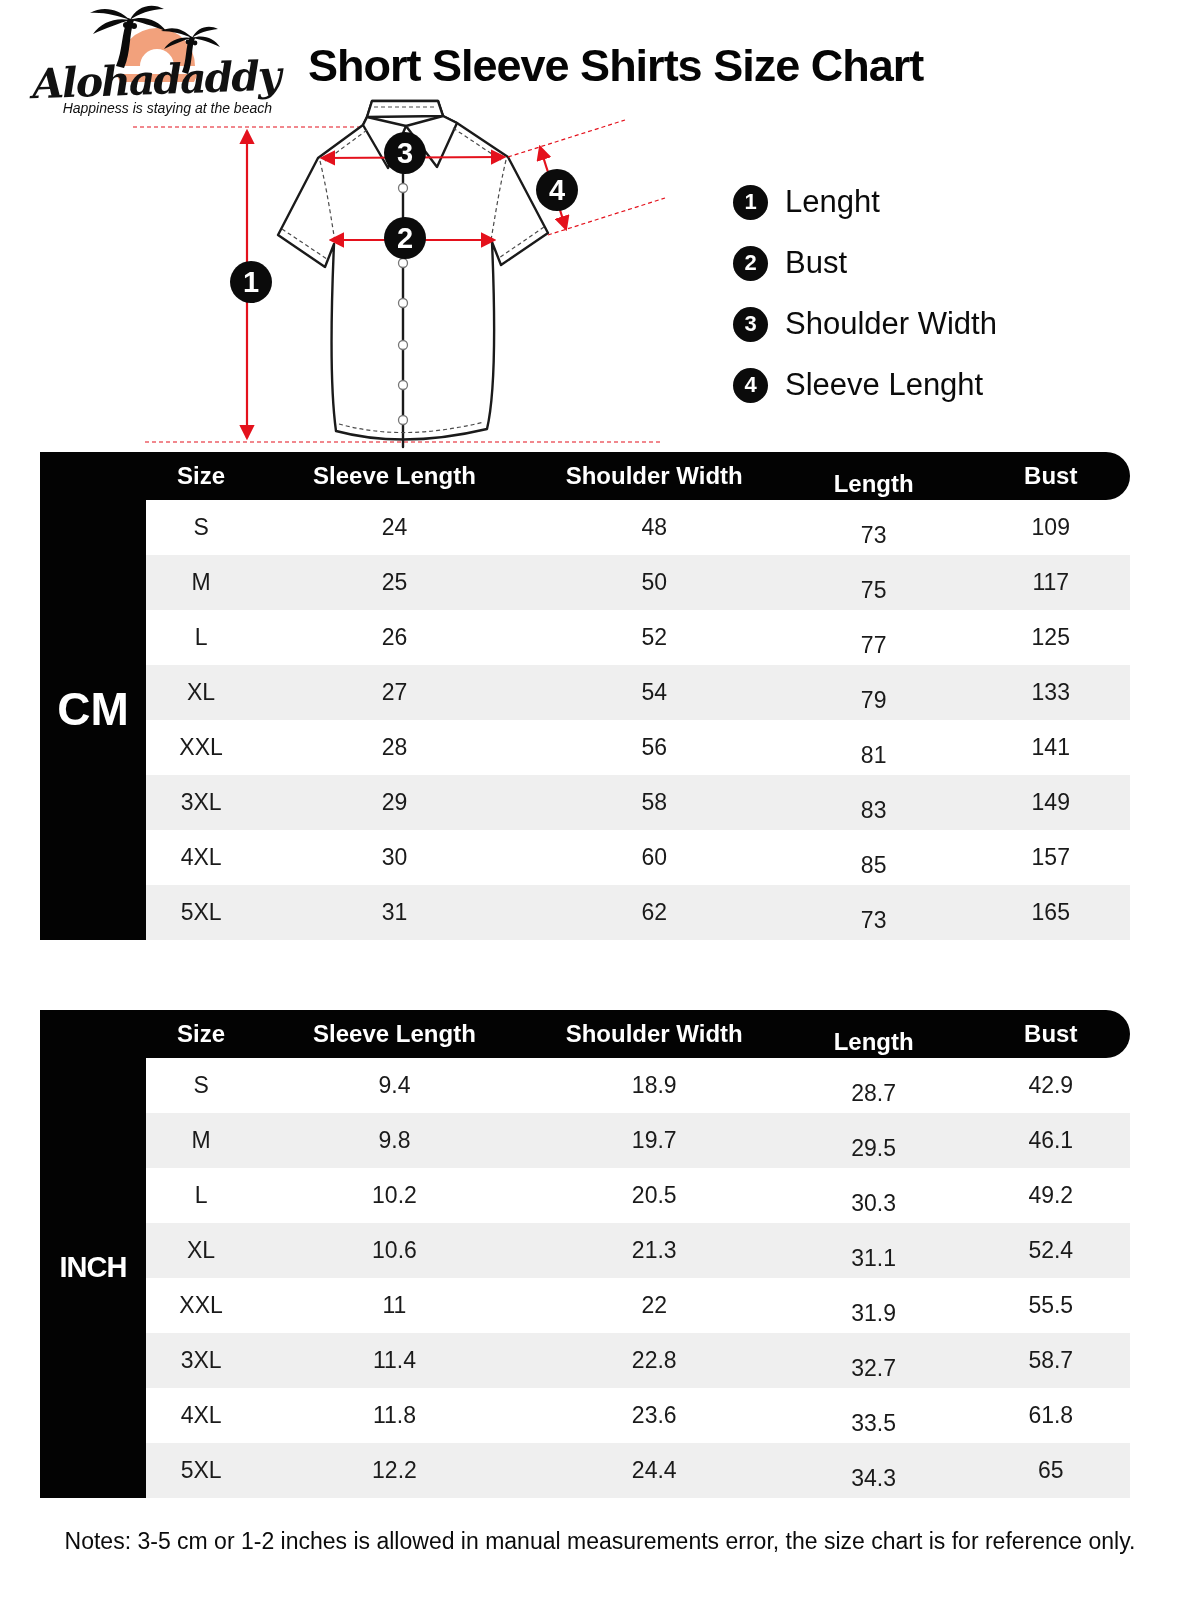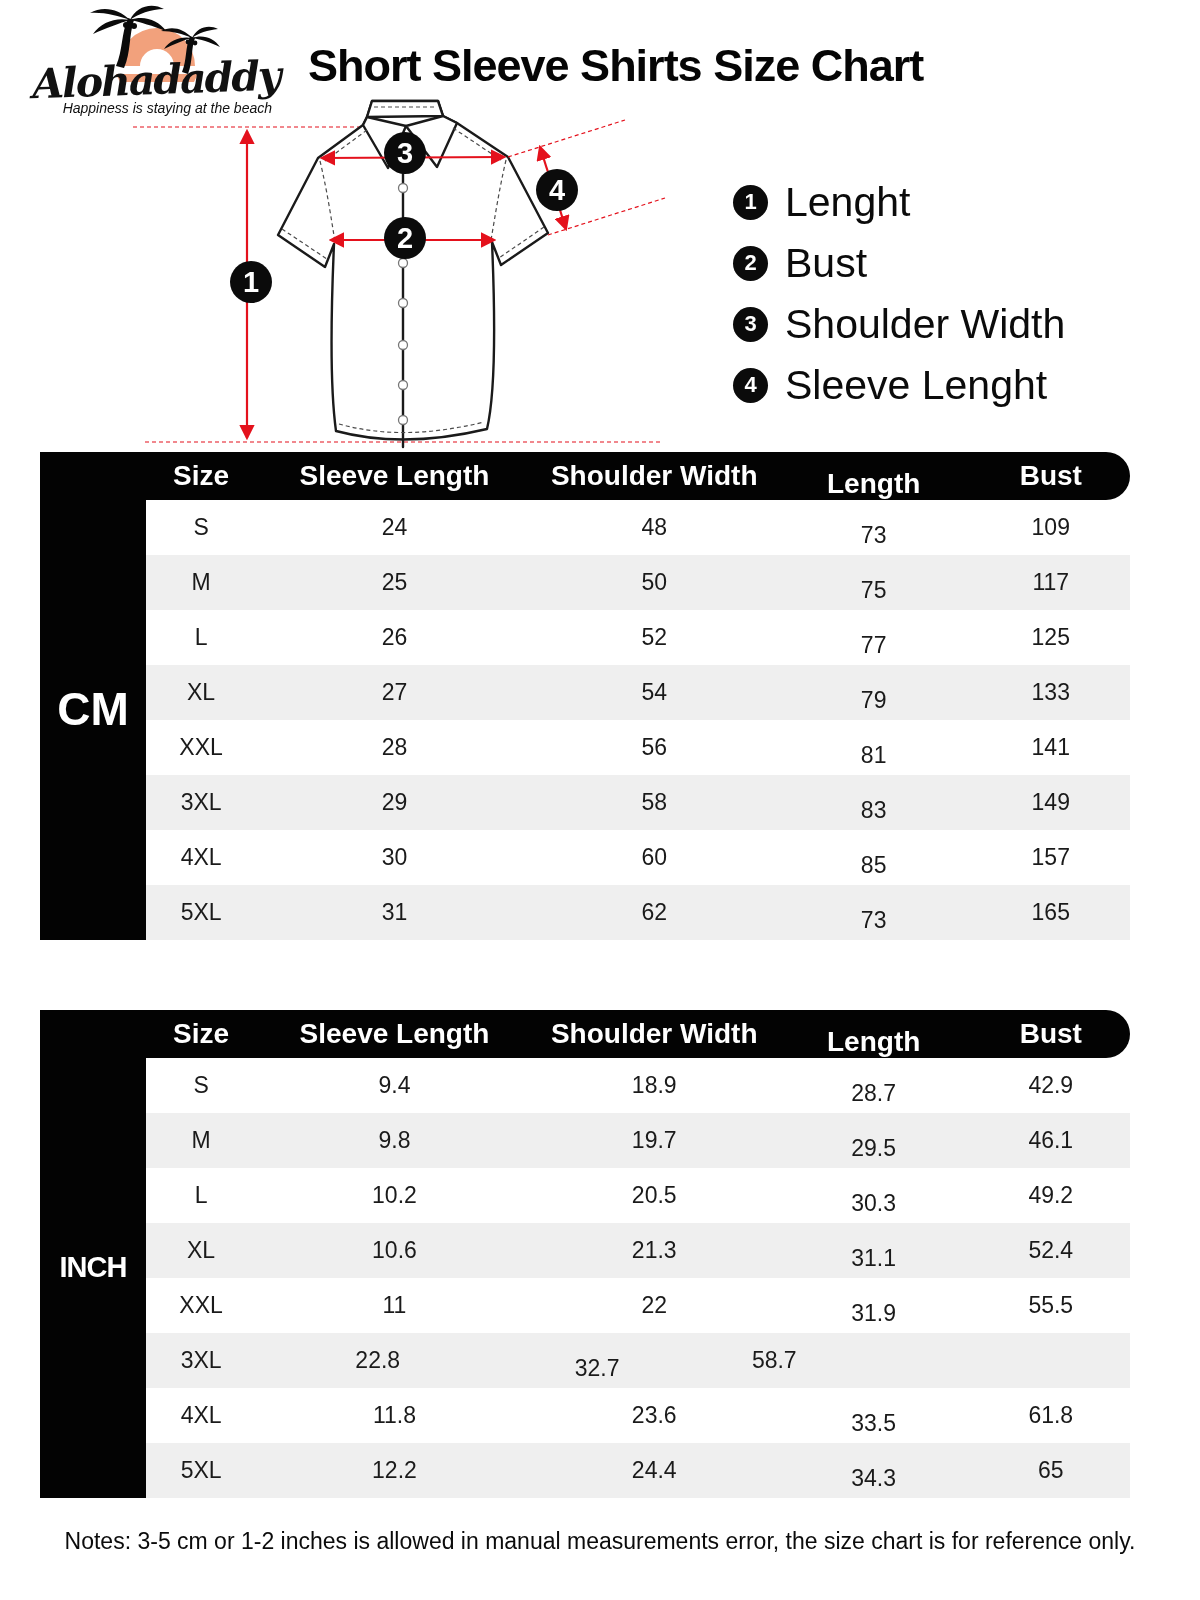--- a/index.html
+++ b/index.html
@@ -25,34 +25,34 @@
   .page-title{position:absolute;left:308px;top:40px;font-size:45px;font-weight:bold;
     letter-spacing:-1px;color:#050505;white-space:nowrap;}
 
   
   .shirt-svg{position:absolute;left:120px;top:95px;}
   .legend{position:absolute;left:733px;top:182px;list-style:none;}
   .legend li{display:flex;align-items:center;height:40px;margin-bottom:21px;}
   .lnum{width:35px;height:35px;border-radius:50%;background:#0b0b0b;color:#fff;
     display:flex;align-items:center;justify-content:center;font-weight:bold;
     font-size:22px;margin-right:17px;flex:0 0 35px;}
-  .llabel{font-size:41px;color:#0b0b0b;white-space:nowrap;}
+  .llabel{font-size:31px;color:#0b0b0b;white-space:nowrap;}
 
   
   .sizetable{position:absolute;left:40px;width:1090px;height:488px;}
   .sizetable.cm{top:452px;}
   .sizetable.inch{top:1010px;}
   .unit-sidebar{position:absolute;left:0;top:0;bottom:0;width:106px;background:var(--hdr);
     color:#fff;display:flex;align-items:center;justify-content:center;font-weight:bold;z-index:1;margin-top:26px;}
   .sizetable.cm .unit-sidebar{font-size:46px;letter-spacing:0px;}
   .sizetable.inch .unit-sidebar{font-size:29px;letter-spacing:-1px;}
   .thead{position:absolute;top:0;left:0;right:0;height:48px;background:var(--hdr);
     border-radius:0 26px 26px 0;display:flex;padding-left:106px;z-index:2;}
   .hcell{display:flex;align-items:center;justify-content:center;color:#fff;
-    font-weight:bold;font-size:28px;}
+    font-weight:bold;font-size:24px;}
   .tbody{position:absolute;top:48px;left:106px;right:0;bottom:0;}
   .trow{display:flex;height:55px;background:#fff;}
   .trow.alt{background:var(--rowalt);}
   .tcell{display:flex;align-items:center;justify-content:center;font-size:23px;color:var(--ink);}
   .col0{width:11.2%;} .col1{width:28.1%;} .col2{width:24.7%;} .col3{width:19.9%;margin-top:16px;} .col4{width:16.1%;}
 
   
   .notes{position:absolute;left:0;top:1528px;width:1200px;text-align:center;
     font-size:23px;color:#0b0b0b;}
 
@@ -296,20 +296,21 @@
         </div>
         <div class="trow">
           <div class="tcell col0">XXL</div>
           <div class="tcell col1">11</div>
           <div class="tcell col2">22</div>
           <div class="tcell col3">31.9</div>
           <div class="tcell col4">55.5</div>
         </div>
         <div class="trow alt">
           <div class="tcell col0">3XL</div>
+          <div class="tcell col1">11.4</div>
           <div class="tcell col2">22.8</div>
           <div class="tcell col3">32.7</div>
           <div class="tcell col4">58.7</div>
         </div>
         <div class="trow">
           <div class="tcell col0">4XL</div>
           <div class="tcell col1">11.8</div>
           <div class="tcell col2">23.6</div>
           <div class="tcell col3">33.5</div>
           <div class="tcell col4">61.8</div>

